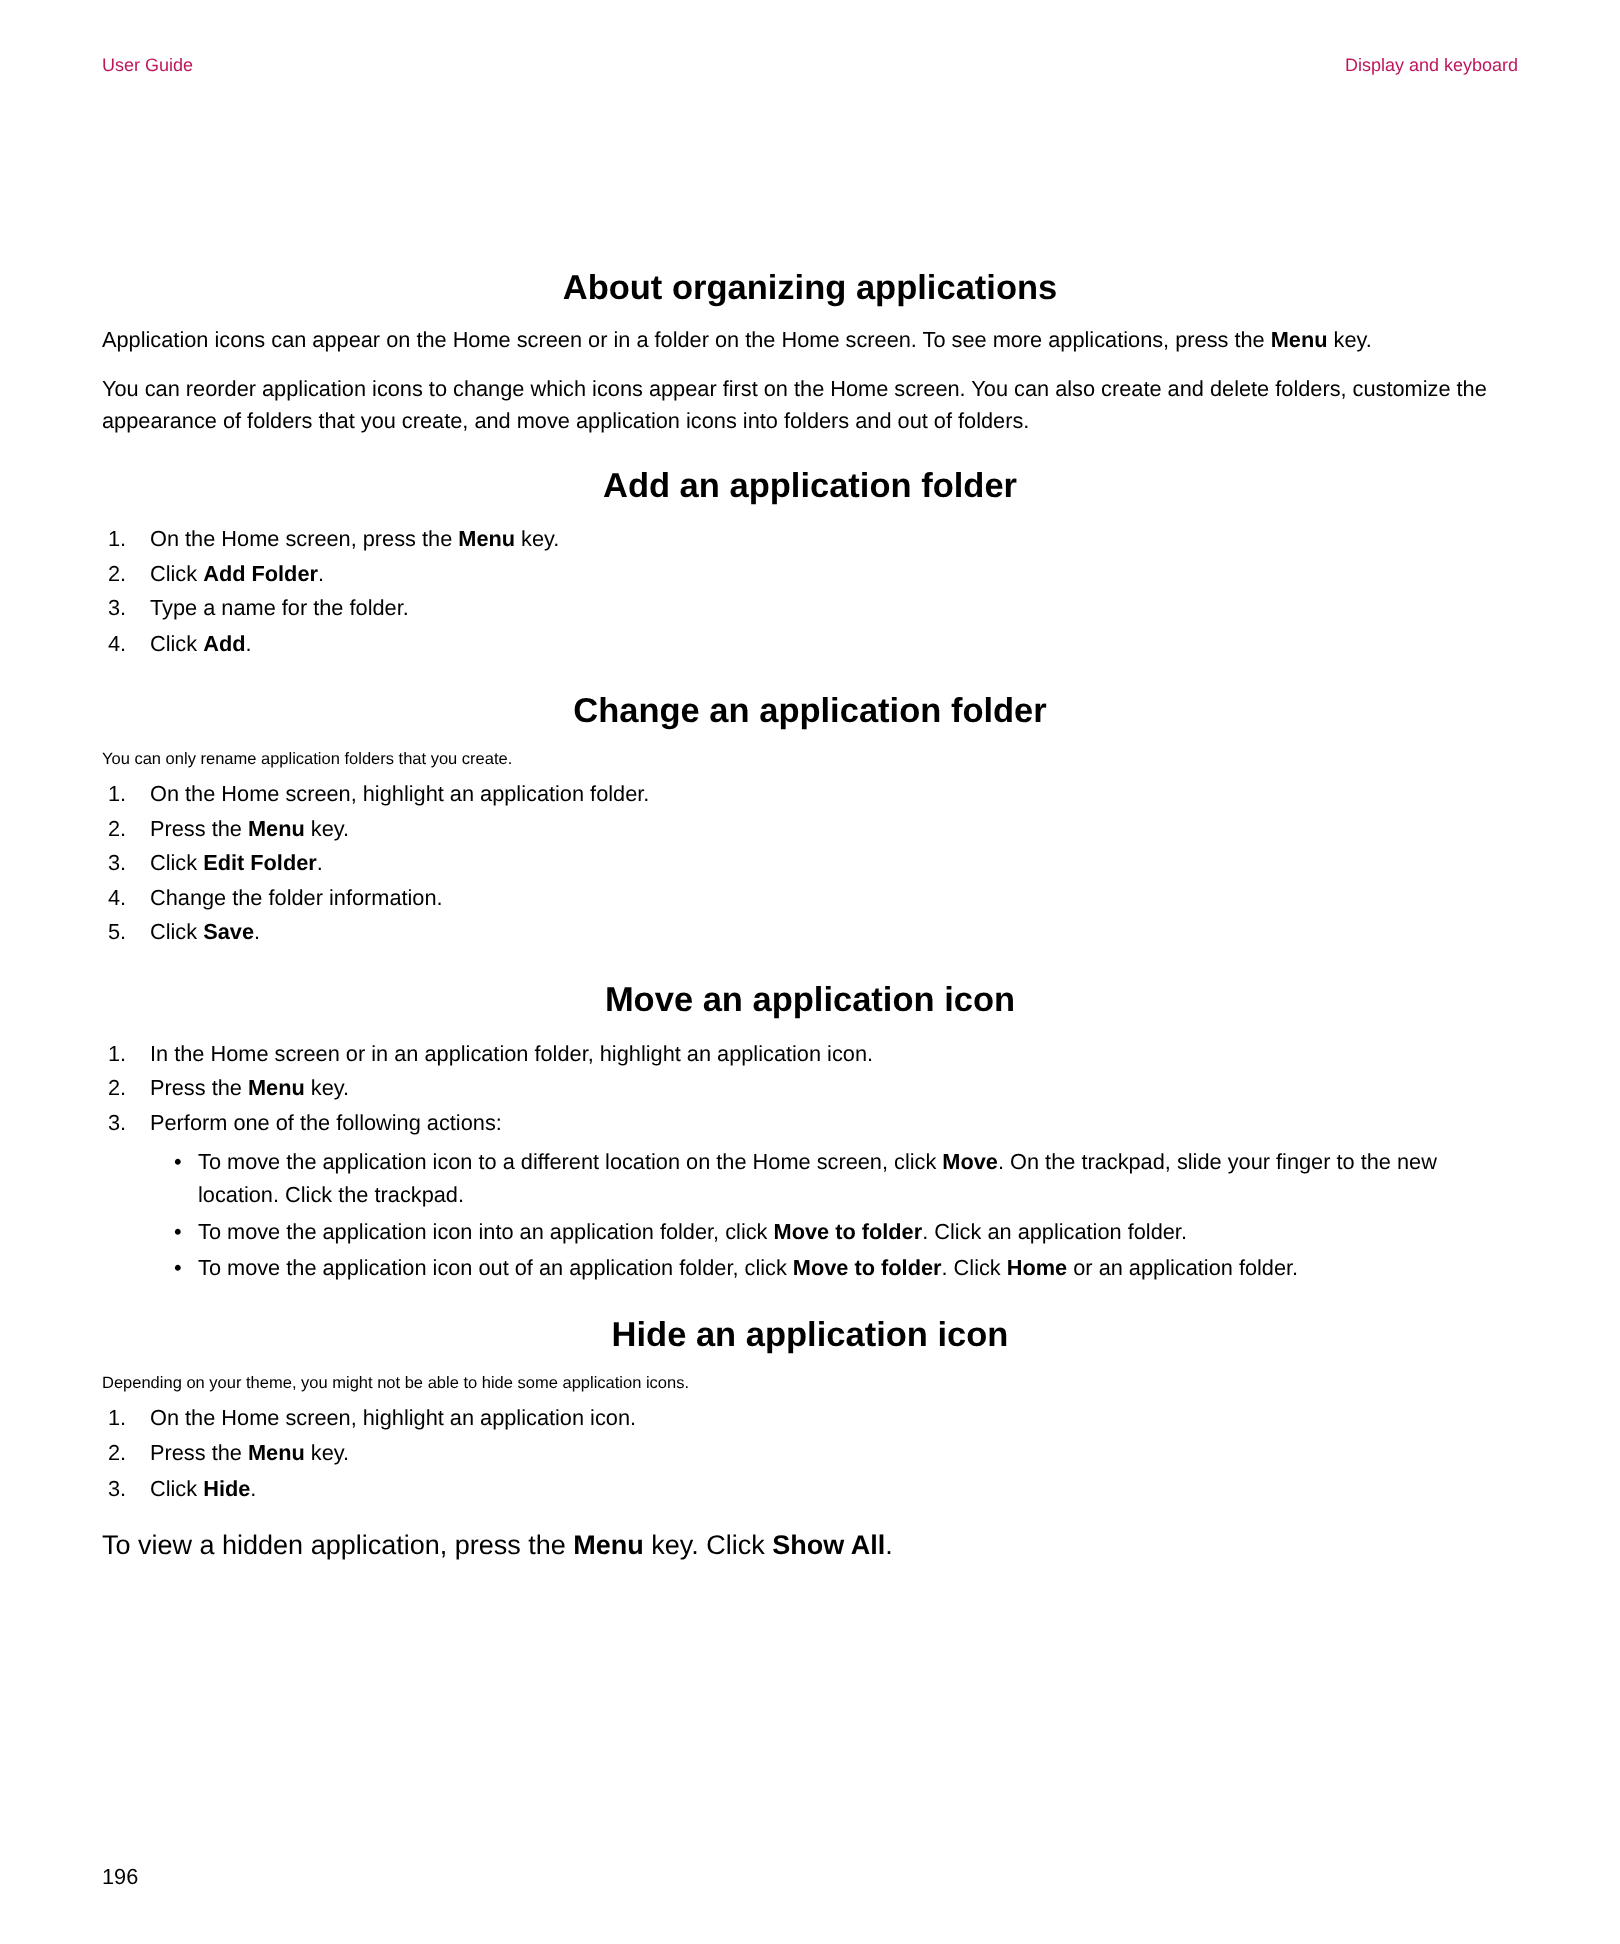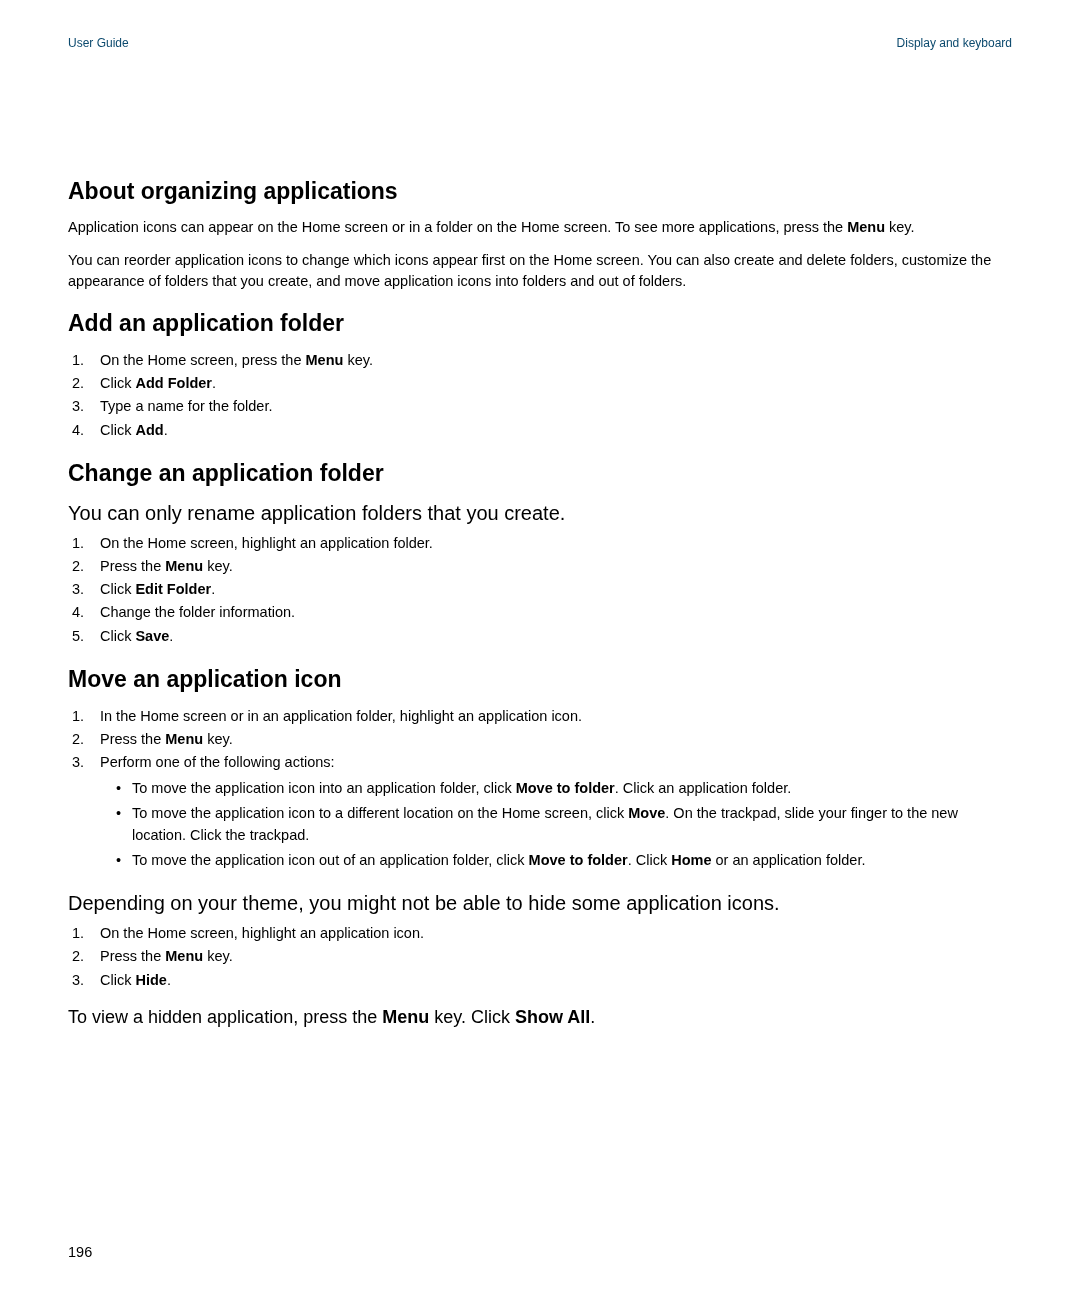--- a/index.html
+++ b/index.html
@@ -13,32 +13,33 @@
       color: #000000;
       width: 1080px;
       height: 1296px;
       position: relative;
       padding: 36px 68px 40px 68px;
     }
     .header {
       display: flex;
       justify-content: space-between;
       font-size: 12px;
-      color: #0c4a6e;
+      color: #be185d;
       margin-bottom: 128px;
     }
     .heading {
       font-size: 23px;
       font-weight: bold;
       color: #000;
       margin-bottom: 12px;
       margin-top: 28px;
     }
     .heading:first-of-type {
       margin-top: 0;
+      text-align: center;
     }
     .para {
       font-size: 14.5px;
       line-height: 1.45;
       color: #000;
       margin-bottom: 12px;
     }
     ol {
       list-style: none;
       counter-reset: item;
@@ -86,21 +87,21 @@
       position: absolute;
       bottom: 36px;
       left: 68px;
       font-size: 14.5px;
       color: #000;
     }
     .section {
       margin-bottom: 18px;
     }
     .intro-note {
-      font-size: 20px;
+      font-size: 11px;
       line-height: 1.45;
       color: #000;
       margin-bottom: 4px;
     }
     .closing-para {
       font-size: 18px;
       line-height: 1.45;
       color: #000;
       margin-top: 12px;
     }
@@ -159,34 +160,35 @@
   <h2 class="heading">Move an application icon</h2>
   <ol>
     <li>In the Home screen or in an application folder, highlight an application icon.</li>
     <li>
       <span>Press the </span><span class="bold">Menu</span><span> key.</span>
     </li>
     <li>
       <span>Perform one of the following actions:</span>
       <ul>
         <li>
-          <span>To move the application icon into an application folder, click </span><span class="bold">Move to folder</span><span>. Click an application folder.</span>
+          <span>To move the application icon to a different location on the Home screen, click </span><span class="bold">Move</span><span>. On the trackpad, slide your finger to the new location. Click the trackpad.</span>
         </li>
         <li>
-          <span>To move the application icon to a different location on the Home screen, click </span><span class="bold">Move</span><span>. On the trackpad, slide your finger to the new location. Click the trackpad.</span>
+          <span>To move the application icon into an application folder, click </span><span class="bold">Move to folder</span><span>. Click an application folder.</span>
         </li>
         <li>
           <span>To move the application icon out of an application folder, click </span><span class="bold">Move to folder</span><span>. Click </span><span class="bold">Home</span><span> or an application folder.</span>
         </li>
       </ul>
     </li>
   </ol>
 </div>
 
 <div class="section">
+  <h2 class="heading">Hide an application icon</h2>
   <p class="intro-note">Depending on your theme, you might not be able to hide some application icons.</p>
   <ol>
     <li>On the Home screen, highlight an application icon.</li>
     <li>
       <span>Press the </span><span class="bold">Menu</span><span> key.</span>
     </li>
     <li>
       <span>Click </span><span class="bold">Hide</span><span>.</span>
     </li>
   </ol>

